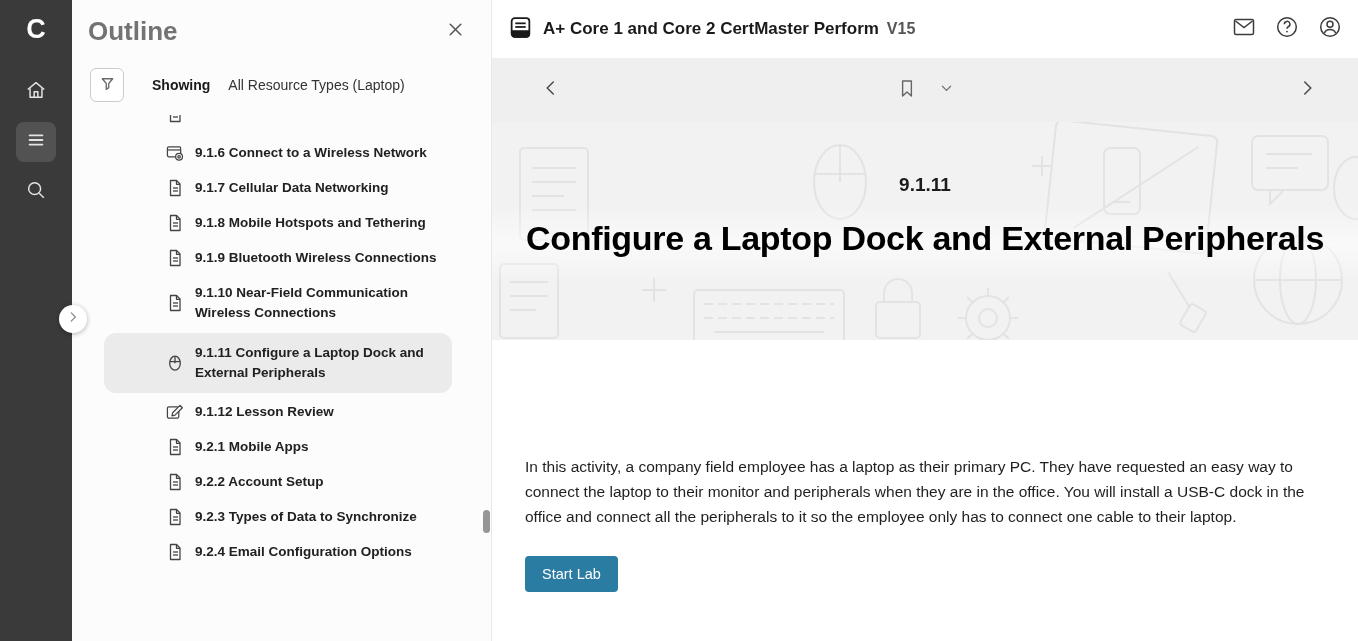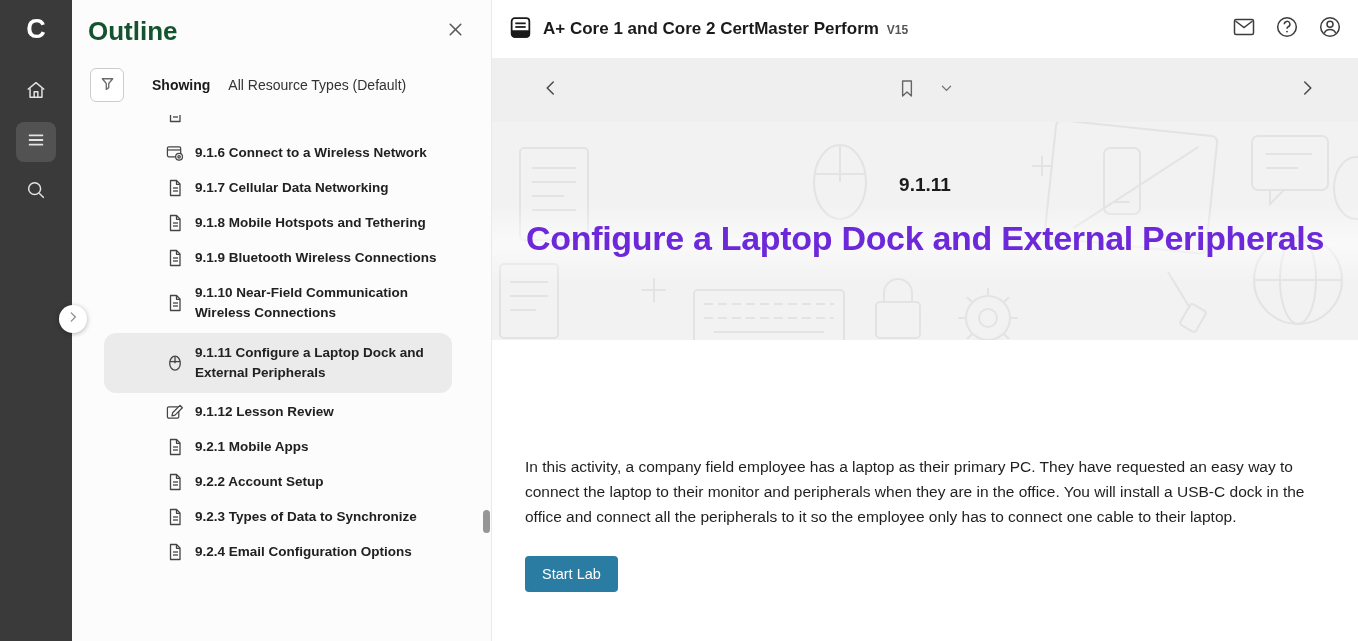--- a/index.html
+++ b/index.html
@@ -16,21 +16,21 @@
               justify-content:center; cursor:pointer; }
   .rail-btn.active { background:#525252; }
   .rail-expand { position:absolute; left:59px; top:305px; width:28px; height:28px; border-radius:50%;
                  background:#fff; box-shadow:0 1px 5px rgba(0,0,0,.3); display:flex; align-items:center;
                  justify-content:center; cursor:pointer; }
 
   
   .panel { position:relative; width:420px; background:#fcfcfc; flex-shrink:0;
            border-right:1px solid #e9e9e9; }
   .panel-head { display:flex; align-items:center; justify-content:space-between; padding:16px 26px 0 16px; }
-  .panel-title { font-size:26px; font-weight:700; color:#14532d; }
+  .panel-title { font-size:26px; font-weight:700; color:#737373; }
   .panel-close { cursor:pointer; display:flex; }
   .filter-row { display:flex; align-items:center; margin:21px 0 0 18px; }
   .filter-btn { width:34px; height:34px; background:#fff; border:1px solid #ccc; border-radius:6px;
                 display:flex; align-items:center; justify-content:center; cursor:pointer; }
   .showing { font-size:14px; font-weight:700; color:#1a1a1a; margin-left:28px; }
   .showing-val { font-size:14px; color:#333; margin-left:18px; }
   .o-list { margin-top:13px; overflow:hidden; height:506px; }
   .o-row { display:flex; align-items:center; gap:11px; margin:0 0 15px 94px; cursor:pointer; }
   .o-label { font-size:13.5px; font-weight:600; color:#212121; line-height:20px; max-width:252px; }
   .o-icon { width:18px; height:18px; flex-shrink:0; display:flex; }
@@ -40,39 +40,39 @@
   .o-row.partial { height:13px; overflow:hidden; align-items:flex-start;flex-direction:column; }
   .o-row.partial > * { margin-top:-10px; }
   .panel-scrollbar { position:absolute; right:1px; top:510px; width:7px; height:23px;
                      background:#969696; border-radius:4px; cursor:pointer; }
 
   
   .main { flex:1; display:flex; flex-direction:column; background:#fff; }
   .app-header { height:58px; background:#fff; display:flex; align-items:center; padding:0 16px; flex-shrink:0; }
   .course { display:flex; align-items:baseline; margin-left:10px; }
   .course-title { font-size:17px; font-weight:700; color:#1a1a1a; }
-  .course-ver { font-size:12px; font-weight:700; color:#555; margin-left:8px; }
+  .course-ver { font-size:16px; font-weight:700; color:#555; margin-left:8px; }
   .header-icons { margin-left:auto; display:flex; align-items:center; gap:19px; }
   .hicon { cursor:pointer; display:flex; }
 
   .navbar { position:relative; height:64px; background:#efefef; display:flex; align-items:center;
             flex-shrink:0; }
   .nav-prev { margin-left:50px; cursor:pointer; display:flex; }
   .nav-next { margin-left:auto; margin-right:42px; cursor:pointer; display:flex; }
   .nav-center { position:absolute; left:50%; transform:translateX(-50%); display:flex;
                 align-items:center; gap:22px; }
   .nav-bookmark, .nav-caret { cursor:pointer; display:flex; }
 
   .hero { position:relative; height:218px; background:#f2f2f2; overflow:hidden; flex-shrink:0; }
   .doodles { position:absolute; inset:0; }
   .hero-band { position:absolute; inset:0;
     background:linear-gradient(to bottom, rgba(255,255,255,0) 38%, rgba(255,255,255,.6) 56%, rgba(255,255,255,0) 74%); }
   .hero-inner { position:relative; text-align:center; padding-top:52px; }
   .lesson-num { font-size:19px; font-weight:700; color:#1c1c1c; }
-  .lesson-title { font-size:34px; font-weight:700; color:#6d28d9; margin-top:23px; letter-spacing:-.3px; }
+  .lesson-title { font-size:34px; font-weight:700; color:#000000; margin-top:23px; letter-spacing:-.3px; }
 
   .content { background:#fff; padding:86px 0 0 33px; flex:1; }
   .scenario-h { font-size:21px; font-weight:400; color:#333; }
   .scenario-p { font-size:15.5px; color:#1f1f1f; line-height:1.62; margin-top:28px; width:795px; }
   .start-btn { margin-top:27px; background:#2b7ca3; color:#fff; border:none; border-radius:4px;
                font-size:14.5px; font-family:"Liberation Sans", sans-serif; padding:10px 17px; cursor:pointer; }
 </style>
 </head>
 <body>
 
@@ -131,21 +131,21 @@
     </div>
     <div class="filter-row">
       <div class="filter-btn">
         <span>
           <svg width="17" height="17" viewBox="0 0 18 18" fill="none" stroke="#6a6a6a" stroke-width="1.4" stroke-linejoin="round">
             <path d="M3.5 4 h11 l-4.2 5 v4.4 l-2.6 1.8 V9z"></path>
           </svg>
         </span>
       </div>
       <span class="showing">Showing</span>
-      <span class="showing-val">All Resource Types (Default)</span>
+      <span class="showing-val">All Resource Types (Laptop)</span>
     </div>
     <div class="o-list">
         <div class="o-row partial">
           <span class="o-icon">
             <svg width="18" height="18" viewBox="0 0 18 18" fill="none" stroke="#444" stroke-width="1.3" stroke-linejoin="round">
               <path d="M4.5 1.5 h6 l3.5 3.5 V16.5 H4.5 z"></path>
               <path d="M10.5 1.5 v3.8 h3.5"></path>
               <line x1="7" y1="9" x2="12" y2="9"></line>
               <line x1="7" y1="12" x2="12" y2="12"></line>
             </svg>

